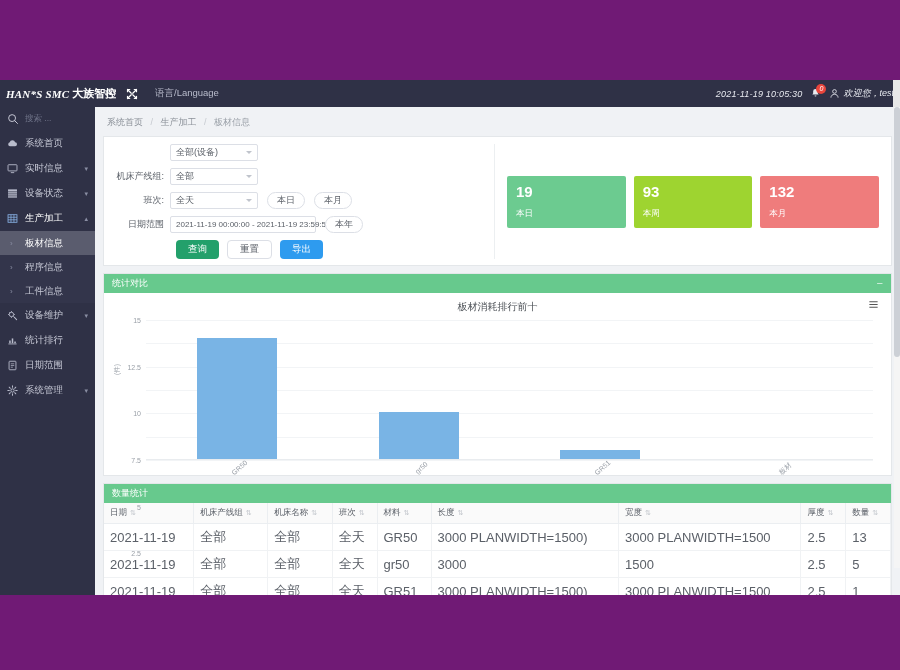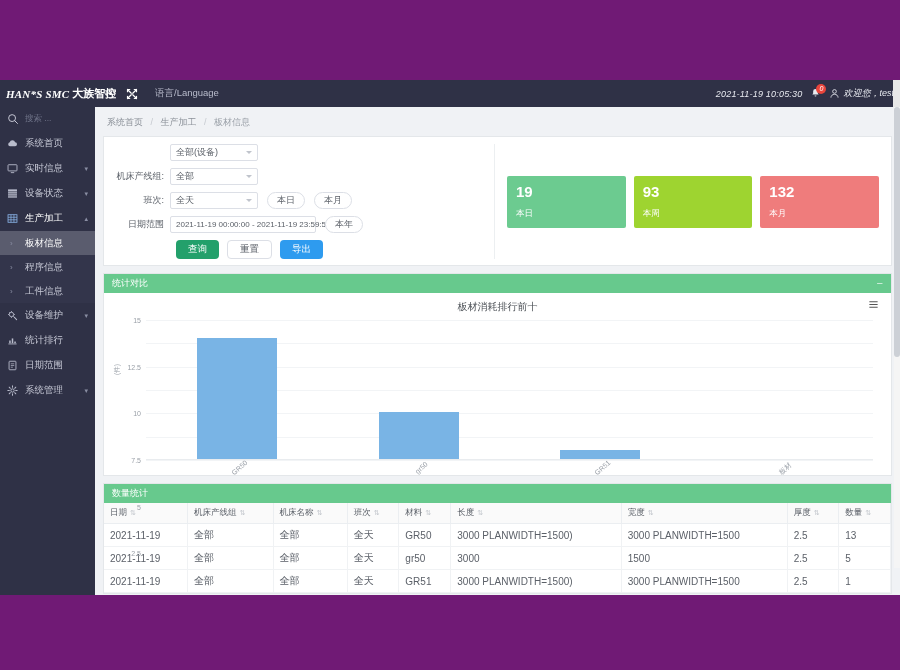--- a/index.html
+++ b/index.html
@@ -88,21 +88,21 @@
   .bar { width:80px; background:#79b4e5; }
   .xlabels { position:relative; margin-left:32px; margin-right:8px; height:28px; display:flex; }
   .xlabcell { flex:1; display:flex; justify-content:center; }
   .xlab { font-size:7px; color:#9aa0a8; transform:rotate(-42deg); transform-origin:center top; margin-top:5px; white-space:nowrap; }
   .ylab-rot { position:absolute; left:8px; top:72px; font-size:6.5px; color:#9aa0a8; transform:rotate(-90deg); transform-origin:center; white-space:nowrap;}
 
   
   table { width:100%; border-collapse:collapse; }
   thead th { background:#fafafa; border-bottom:1px solid #ebeef1; border-right:1px solid #ebeef1;
              font-size:8.5px; color:#5b6068; font-weight:normal; text-align:left; padding:4px 6px; white-space:nowrap; }
-  tbody td { border-bottom:1px solid #f0f2f4; border-right:1px solid #f0f2f4; font-size:10px; color:#5b6068; padding:4px 6px; white-space:nowrap; }
+  tbody td { border-bottom:1px solid #f0f2f4; border-right:1px solid #f0f2f4; font-size:13px; color:#5b6068; padding:4px 6px; white-space:nowrap; }
   .sorter { color:#c3c7cd; font-size:7px; margin-left:3px; }
   .vscroll-inner { position:absolute; right:0; top:27px; width:6px; height:461px; background:#f5f5f5; }
   .vthumb-inner { position:absolute; right:0; top:0; width:6px; height:250px; background:#ccd0d6; border-radius:3px; }
   .topbar-scrollcap { position:absolute; right:0; top:0; width:7px; height:27px; background:#e8e8e8; }
 </style>
 </head>
 <body>
 
 <div class="desktop">
   <div class="app">

